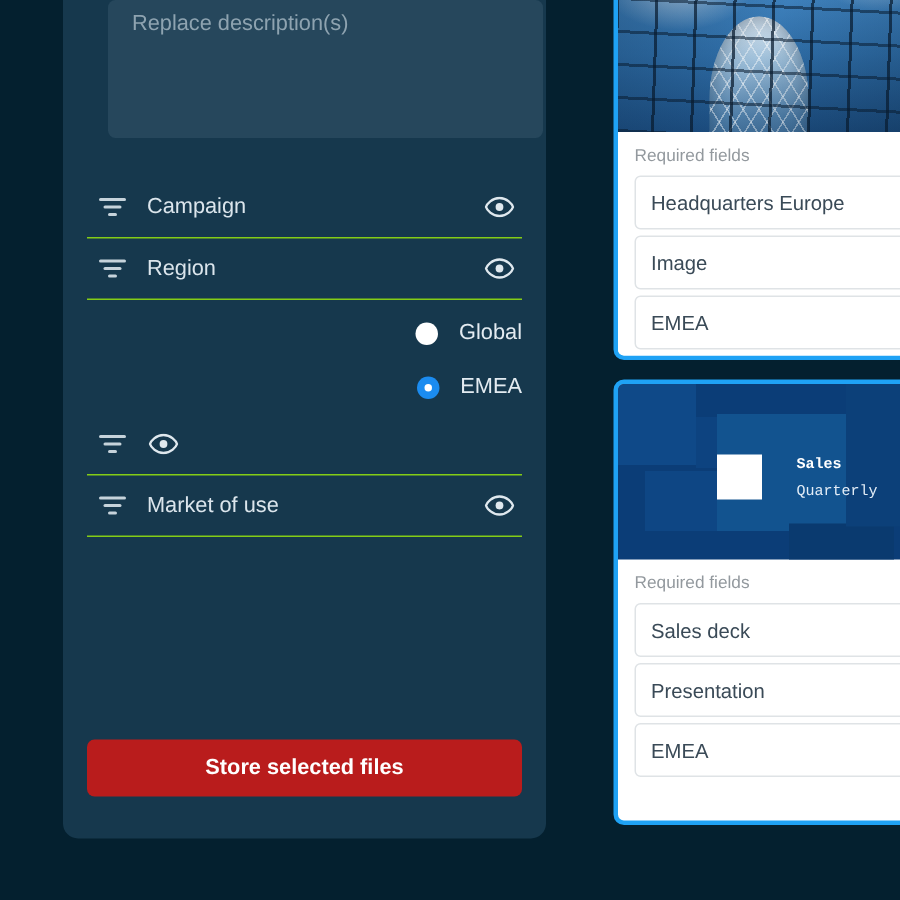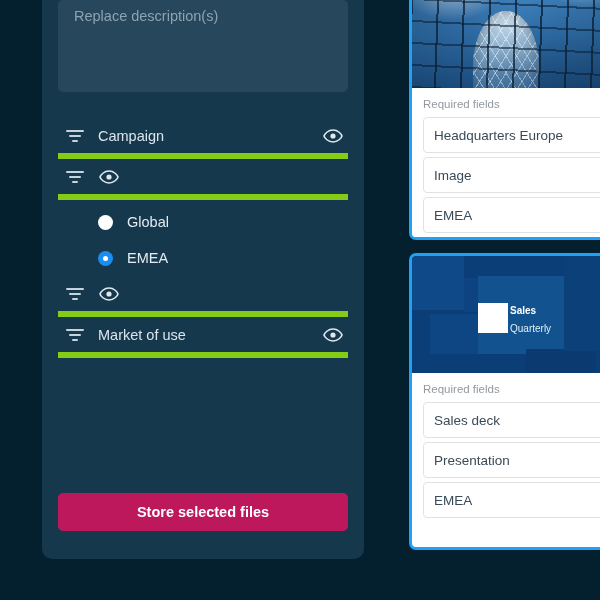--- a/index.html
+++ b/index.html
@@ -14,21 +14,21 @@
   
   .left-panel {
     position: absolute;
     left: 42px; top: -6px;
     width: 322px; height: 565px;
     background: #16384d;
     border-radius: 0 0 10px 10px;
   }
   .desc-box {
     position: absolute;
-    left: 16px; top: 6px;
+    left: 30px; top: 6px;
     width: 290px; height: 92px;
     background: #26475c;
     border-radius: 5px;
   }
   .desc-placeholder {
     position: absolute;
     left: 16px; top: 8px;
     font-size: 14.5px;
     color: #8ea3b0;
   }
@@ -36,21 +36,21 @@
   .filter-list {
     position: absolute;
     left: 16px; top: 124px;
     width: 290px;
   }
   .filter-row {
     position: relative;
     height: 41px;
     display: flex;
     align-items: center;
-    border-bottom: 6px solid #84cc16;
+    border-bottom: 1px solid #84cc16;
   }
   .filter-icon {
     width: 20px; height: 20px;
     margin-left: 7px; margin-right: 13px;
     flex: 0 0 auto;
     display: flex; flex-direction: column;
     align-items: center; justify-content: center;
     gap: 3px;
   }
   .filter-icon i { display: block; height: 2px; background: #c6d3db; border-radius: 1px; }
@@ -68,20 +68,21 @@
     flex: 0 0 auto;
     display: flex; align-items: center; justify-content: center;
   }
   .eye-icon svg { display: block; }
 
   .radio-group { padding: 4px 0 0 0; }
   .radio-row {
     height: 36px;
     display: flex; align-items: center;
     padding-left: 40px;
+    justify-content: flex-end;
   }
   .radio-dot {
     width: 15px; height: 15px;
     border-radius: 50%;
     background: #ffffff;
     margin-right: 14px;
     flex: 0 0 auto;
     display: flex; align-items: center; justify-content: center;
   }
   .radio-dot.selected { background: #1b8cf0; }
@@ -90,21 +91,21 @@
     width: 5px; height: 5px;
     border-radius: 50%;
     background: #ffffff;
   }
   .radio-label { font-size: 14.5px; color: #e3ebf1; }
 
   .store-btn {
     position: absolute;
     left: 16px; top: 499px;
     width: 290px; height: 38px;
-    background: #be185d;
+    background: #b91c1c;
     border: none;
     border-radius: 5px;
     color: #ffffff;
     font-family: "Liberation Sans", sans-serif;
     font-size: 14.5px;
     font-weight: bold;
     cursor: pointer;
   }
 
   
@@ -164,21 +165,21 @@
   .blk { position: absolute; }
   .blk.b1 { left: 0;    top: 0;   width: 52px;  height: 54px;  background: #0f4988; }
   .blk.b2 { left: 52px; top: 22px; width: 14px; height: 34px;  background: #0d4380; }
   .blk.b3 { left: 66px; top: 20px; width: 86px; height: 78px;  background: #12538f; }
   .blk.b4 { left: 18px; top: 58px; width: 48px; height: 40px;  background: #0e4684; }
   .blk.b5 { left: 114px;top: 93px; width: 70px; height: 26px;  background: #0a3a6f; }
   .blk.b6 { left: 152px;top: 0;    width: 40px; height: 95px;  background: #0c4079; }
   .logo-wrap {
     position: absolute;
     left: 66px; top: 44px;
-    display: flex; align-items: center; gap: 2px;
+    display: flex; align-items: center; gap: 23px; font-family: Liberation Mono, monospace;
   }
   .logo-mark {
     width: 30px; height: 30px;
     background: #ffffff;
     position: relative;
     flex: 0 0 auto;
     overflow: hidden;
   }
   .logo-mark::after {
     content: "";
@@ -238,20 +239,21 @@
         </span>
       </div>
 
 
       <div class="filter-row">
         <span class="filter-icon">
             <i></i>
             <i></i>
             <i></i>
           </span>
+        <span class="filter-label">Region</span>
         <span class="eye-icon">
           <svg width="20" height="14" viewBox="0 0 20 14">
               <path d="M10 1C5 1 1.6 5 1 7c.6 2 4 6 9 6s8.4-4 9-6c-.6-2-4-6-9-6z" fill="none" stroke="#dfe8ee" stroke-width="1.6"></path>
               <circle cx="10" cy="7" r="2.6" fill="#dfe8ee"></circle>
             </svg>
         </span>
       </div>
 
       <div class="radio-group">
         <div class="radio-row">

